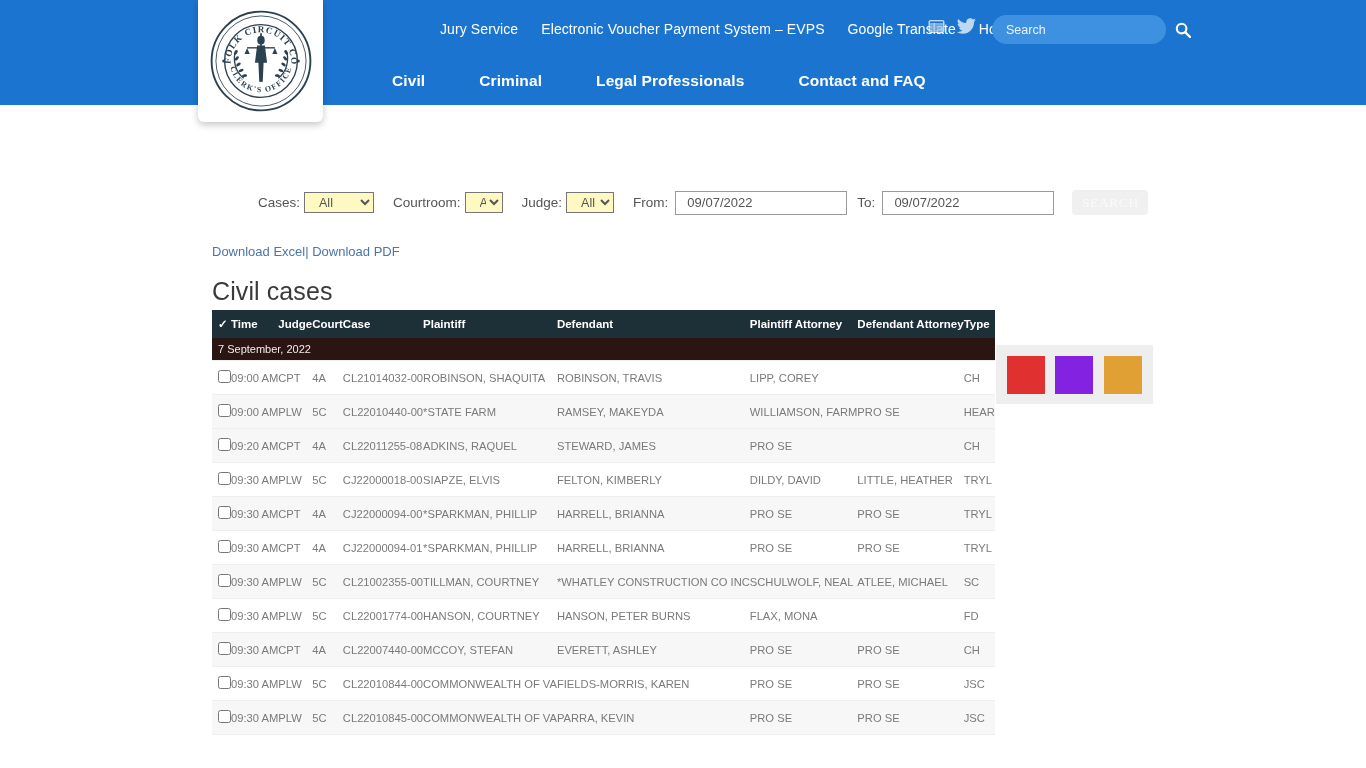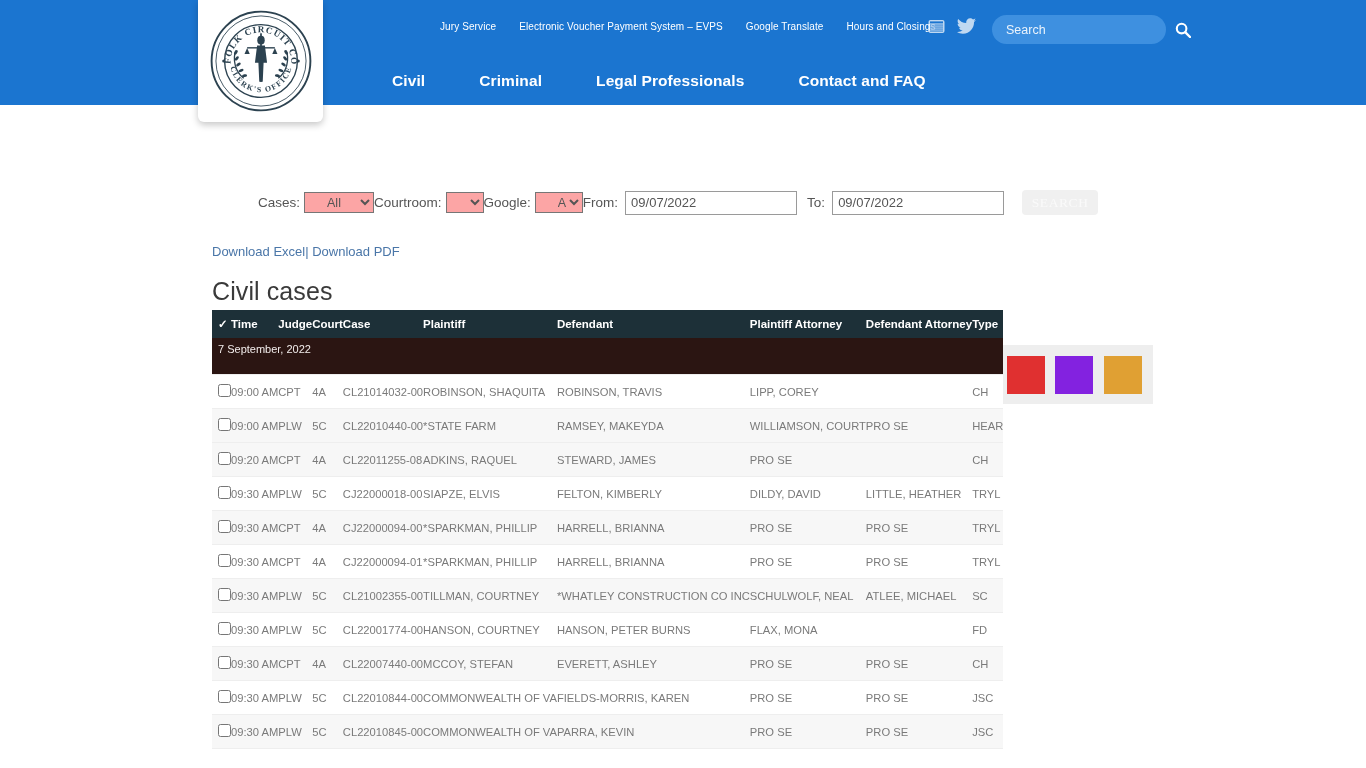--- a/index.html
+++ b/index.html
@@ -31,21 +31,21 @@
   .seal { width: 104px; height: 104px; display: block; }
 
   .utility-nav {
     position: absolute;
     top: 21px; left: 440px;
     display: flex; align-items: center;
     gap: 0px;
   }
   .utility-nav a {
     color: #ffffff;
-    font-size: 10px;
+    font-size: 14px;
     text-decoration: none;
     white-space: nowrap;
     margin-right: 23px;
     letter-spacing: 0.1px;
   }
   .social {
     position: absolute; top: 18px; left: 928px;
     display: flex; align-items: center; gap: 12px;
   }
   .social .ico { display: block; opacity: 0.72; }
@@ -99,39 +99,39 @@
     font-size: 13.5px;
     color: #555555;
     white-space: nowrap;
   }
   .filter-bar .flabel { color: #555; font-size: 13.5px; margin-right: 4px; }
   .filter-bar select {
     font-family: "Liberation Sans", sans-serif;
     font-size: 12.5px;
     color: #555;
     border: 1px solid #767676;
-    background: #fca5a5;
+    background: #fef9c3;
     height: 21px;
-    margin-right: 0;
-    padding-left: 18px;
+    margin-right: 19px;
+    padding-left: 10px;
   }
   select.sel-cases { width: 70px; }
   select.sel-court { width: 38px; }
   select.sel-judge { width: 48px; }
   .filter-bar input.datefield {
     font-family: "Liberation Sans", sans-serif;
     font-size: 13px;
     color: #555;
     border: 1px solid #9a9a9a;
     background: #ffffff;
     height: 24px;
     width: 172px;
     margin-right: 10px;
     margin-left: 3px;
-    padding-left: 5px;
+    padding-left: 11px;
   }
   .filter-bar .searchsubmit {
     margin-left: 8px;
     width: 76px; height: 25px;
     background: #f0f0f0;
     border: none; border-radius: 4px;
     color: #fafafa;
     font-family: "Liberation Serif", serif;
     font-size: 13.5px;
     letter-spacing: 0.6px;
@@ -183,21 +183,21 @@
     font-weight: bold;
     text-align: left;
     padding: 7px 0 7px 0;
     height: 24px;
     white-space: nowrap;
   }
   .case-table tr.date-row td {
     background: #2b1512;
     color: #f2eceb;
     font-size: 11px;
-    padding: 5px 0 19px 6px;
+    padding: 5px 0 5px 6px;
     height: 20px;
   }
   .case-table tbody td {
     color: #7a7a7a;
     font-size: 11.2px;
     padding: 9px 0;
     white-space: nowrap;
     vertical-align: middle;
     border-bottom: 1px solid #eeeeee;
   }
@@ -316,21 +316,21 @@
     <span class="flabel">Cases:</span>
     <select class="sel-cases">
       <option>All</option>
     </select>
 
     <span class="flabel">Courtroom:</span>
     <select class="sel-court">
       <option>All</option>
     </select>
 
-    <span class="flabel">Google:</span>
+    <span class="flabel">Judge:</span>
     <select class="sel-judge">
       <option>All</option>
     </select>
 
     <span class="flabel">From:</span>
     <input class="datefield" type="text" value="09/07/2022" style="">
 
     <span class="flabel">To:</span>
     <input class="datefield" type="text" value="09/07/2022" style="">
 
@@ -382,21 +382,21 @@
           <td class="c-type">CH</td>
         </tr>
         <tr class="even">
           <td class="c-check"><input type="checkbox" style=""></td>
           <td class="c-time">09:00 AM</td>
           <td class="c-judge">PLW</td>
           <td class="c-court">5C</td>
           <td class="c-case">CL22010440-00</td>
           <td class="c-plain">*STATE FARM</td>
           <td class="c-def">RAMSEY, MAKEYDA</td>
-          <td class="c-patt">WILLIAMSON, COURT</td>
+          <td class="c-patt">WILLIAMSON, FARM</td>
           <td class="c-datt">PRO SE</td>
           <td class="c-type">HEAR</td>
         </tr>
         <tr class="even">
           <td class="c-check"><input type="checkbox" style=""></td>
           <td class="c-time">09:20 AM</td>
           <td class="c-judge">CPT</td>
           <td class="c-court">4A</td>
           <td class="c-case">CL22011255-08</td>
           <td class="c-plain">ADKINS, RAQUEL</td>

